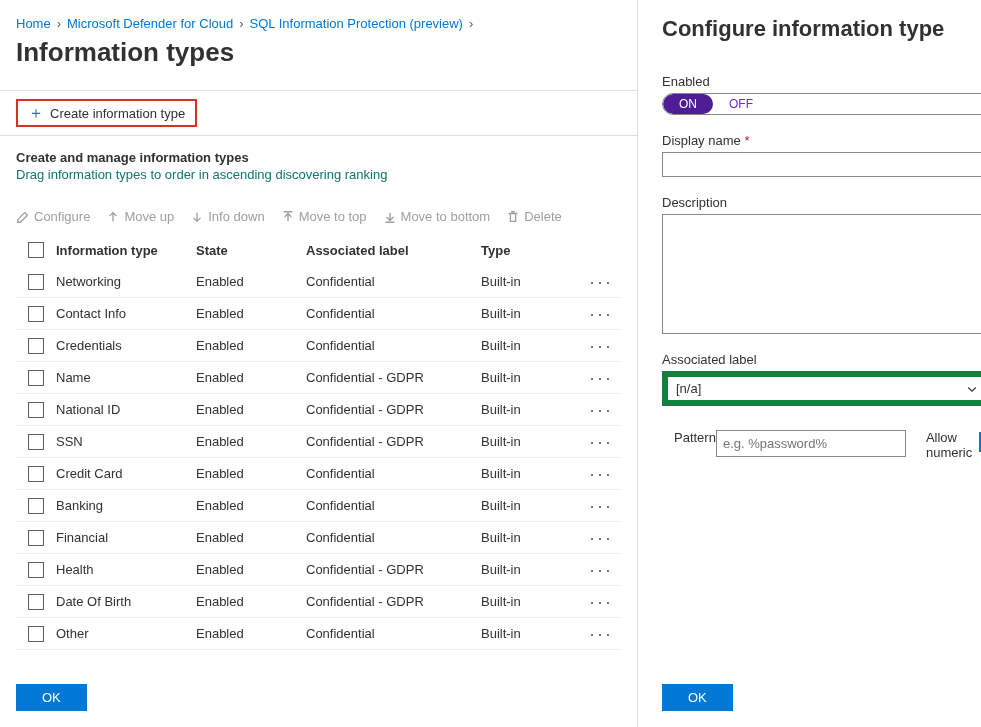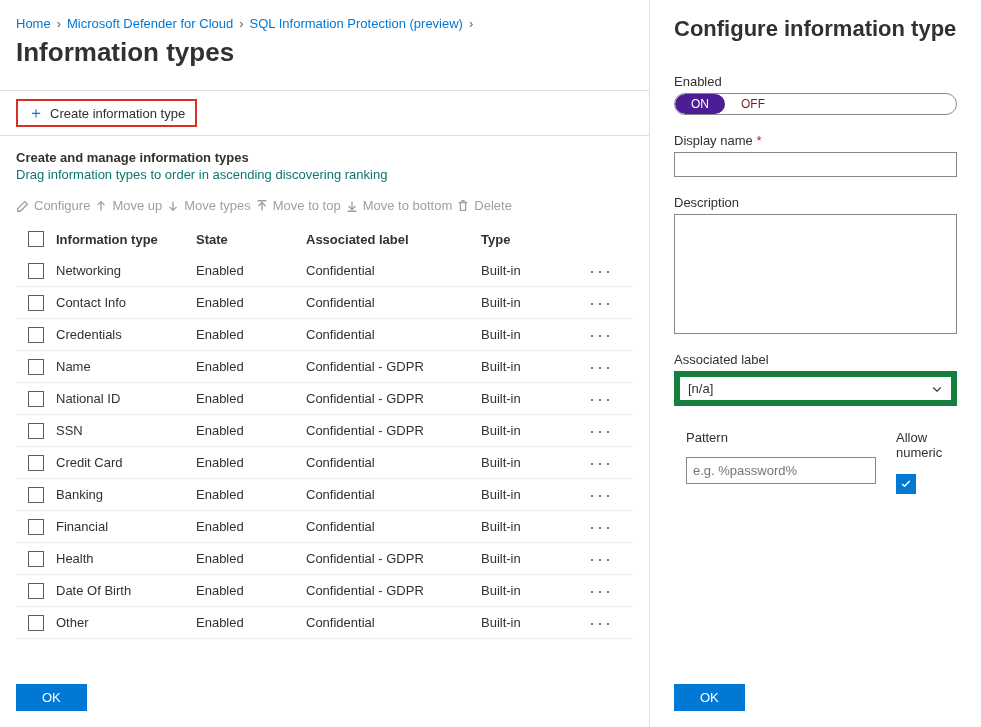--- a/index.html
+++ b/index.html
@@ -67,22 +67,22 @@
     margin-top: 14px;
     font-weight: 600;
   }
   .sub-desc {
     margin-top: 2px;
     color: #0f766e;
   }
   
   .toolbar {
     display: flex;
-    gap: 4px;
-    margin-top: 16px;
+    gap: 16px;
+    margin-top: 27px;
     color: #a19f9d;
   }
   .tool {
     display: inline-flex;
     align-items: center;
     gap: 4px;
     cursor: default;
   }
   .tool svg { width: 14px; height: 14px; stroke: #a19f9d; fill: none; stroke-width: 1.5; }
   
@@ -138,21 +138,21 @@
     border-radius: 14px;
     overflow: hidden;
     margin-bottom: 18px;
   }
   .toggle-on, .toggle-off {
     padding: 3px 16px;
     font-size: 12px;
     cursor: pointer;
   }
   .toggle-on { background: #4c1d95; color: #fff; border-radius: 12px; }
-  .toggle-off { background: #fff; color: #7f1d1d; }
+  .toggle-off { background: #fff; color: #6d28d9; }
   .text-input {
     width: 100%;
     border: 1px solid #8a8886;
     padding: 4px 6px;
     font-family: inherit;
     font-size: 13px;
     margin-bottom: 18px;
   }
   .textarea {
     width: 100%;
@@ -175,21 +175,21 @@
     cursor: pointer;
     margin-bottom: 24px;
   }
   .chev { width: 12px; height: 12px; }
   .pattern-row {
     display: flex;
     gap: 20px;
     align-items: flex-start;
     padding-left: 12px;
   }
-  .pattern-col { display:flex; flex-direction:column; }
+  .pattern-col { display:flex; flex-direction:row; }
   .pattern-input {
     width: 190px;
     border: 1px solid #8a8886;
     padding: 5px 6px;
     font-size: 13px;
     color: #605e5c;
   }
   .checkbox-checked {
     width: 20px; height: 20px;
     background: #0078d4;
@@ -234,21 +234,21 @@
     <span class="tool">
       <svg viewBox="0 0 16 16">
           <path d="M8 13V3M4 7l4-4 4 4"></path>
         </svg>
       <span>Move up</span>
     </span>
     <span class="tool">
       <svg viewBox="0 0 16 16">
           <path d="M8 3v10M4 9l4 4 4-4"></path>
         </svg>
-      <span>Move types</span>
+      <span>Info down</span>
     </span>
     <span class="tool">
       <svg viewBox="0 0 16 16">
           <path d="M8 13V4M4 8l4-4 4 4M3 2h10"></path>
         </svg>
       <span>Move to top</span>
     </span>
     <span class="tool">
       <svg viewBox="0 0 16 16">
           <path d="M8 3v9M4 8l4 4 4-4M3 14h10"></path>

